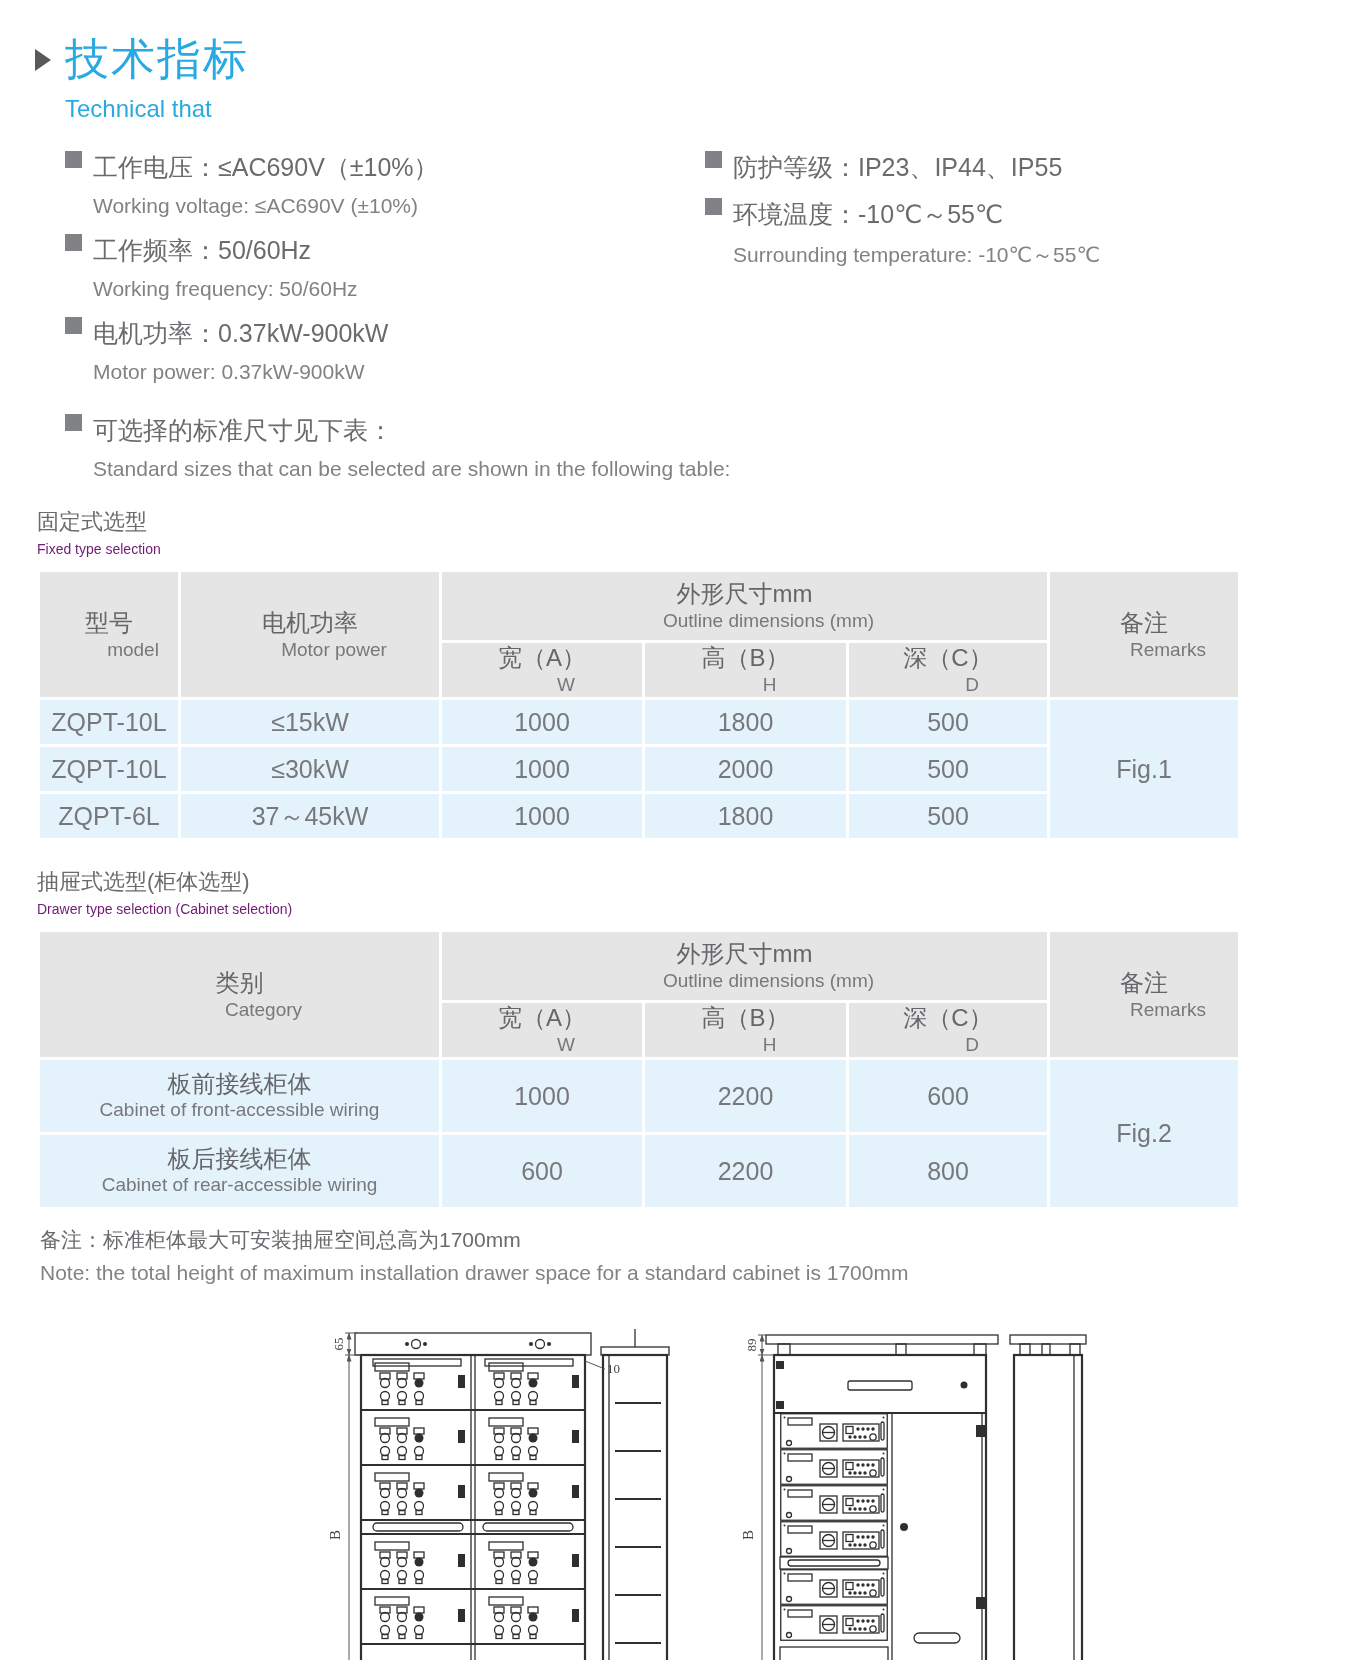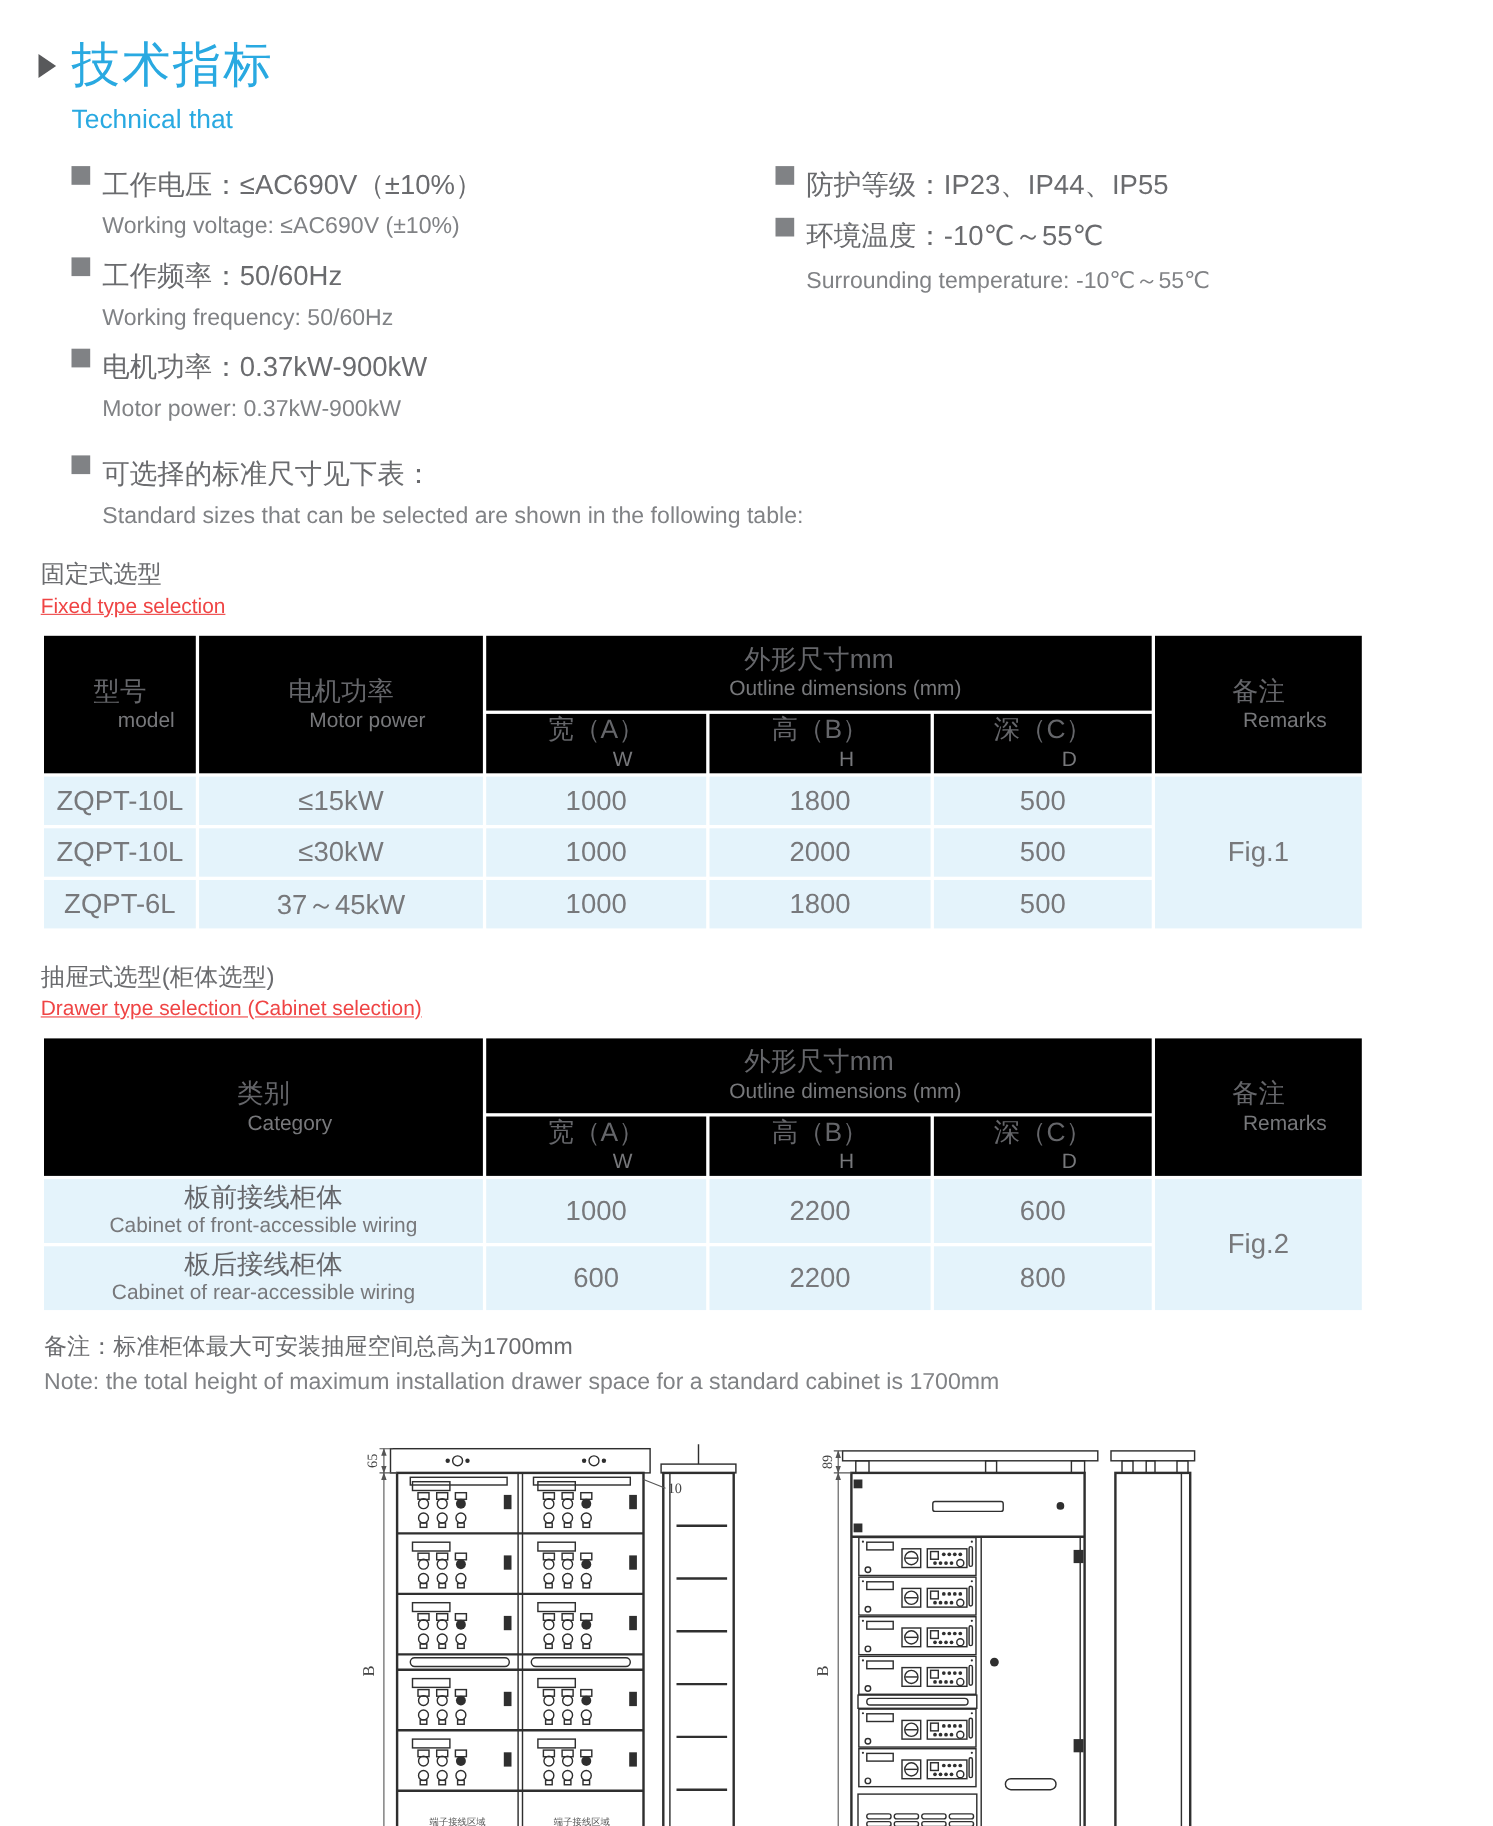--- a/index.html
+++ b/index.html
@@ -23,33 +23,33 @@
   .specs .col-r { flex:1; }
   .spec-item { margin-bottom:14px; }
   .zh-line { display:flex; font-size:25px; color:#6a6b6e; }
   .bullet { width:17px; height:17px; background:#808285; margin-right:11px; flex:0 0 auto; }
   .en-line { font-size:21px; color:#808285; margin:10px 0 16px 28px; }
   .intro { margin:14px 0 0 65px; }
 
   
   .sec-label { margin:26px 0 0 37px; }
   .sec-zh { font-size:22px; color:#6a6b6e; }
-  .sec-en { font-size:19px; color:#ef4444; margin-top:4px;text-decoration:underline; }
+  .sec-en { font-size:14px; color:#701a75; margin-top:4px; }
 
   
   table.spec-table { margin:12px 0 0 37px; border-collapse:separate; border-spacing:3px; table-layout:fixed; }
   table.spec-table th, table.spec-table td { text-align:center; vertical-align:middle; font-weight:400; }
-  table.spec-table th { background:#000000; }
+  table.spec-table th { background:#e5e5e5; }
   table.spec-table td { background:#e4f3fb; font-size:25px; color:#77787b; }
   .th-zh { font-size:24px; color:#65666a; line-height:1.25; }
   .th-en { font-size:19px; color:#77787b; line-height:1.25;padding-left:48px; }
   tr.h1 th { height:68px; }
   tr.h2 th { height:54px; }
   #table1 tbody tr { height:44px; }
-  #table2 tbody tr { height:58px; }
+  #table2 tbody tr { height:72px; }
   .cat-zh { font-size:24px; color:#65666a; line-height:1.2; }
   .cat-en { font-size:19px; color:#77787b; line-height:1.2; }
 
   
   .note { margin:16px 0 0 40px; }
   .note-zh { font-size:21px; color:#6a6b6e; }
   .note-en { font-size:21px; color:#808285; margin-top:7px; }
 
   
   .figures { display:flex; margin:18px 0 0 315px; gap:55px; }

